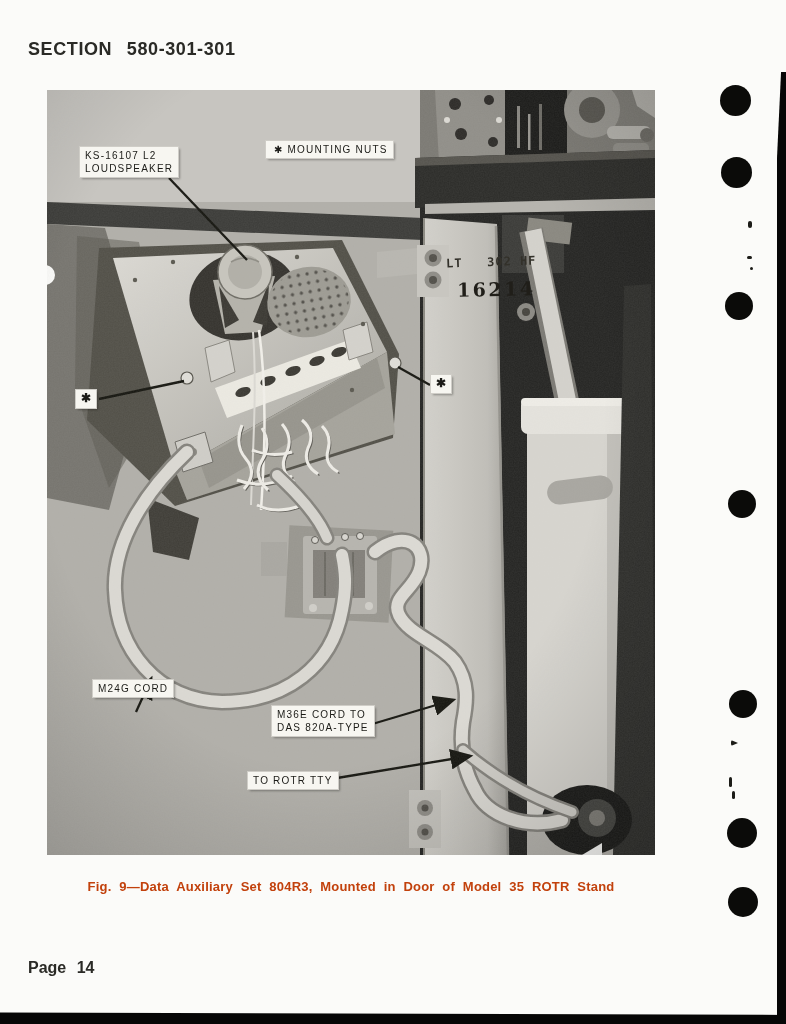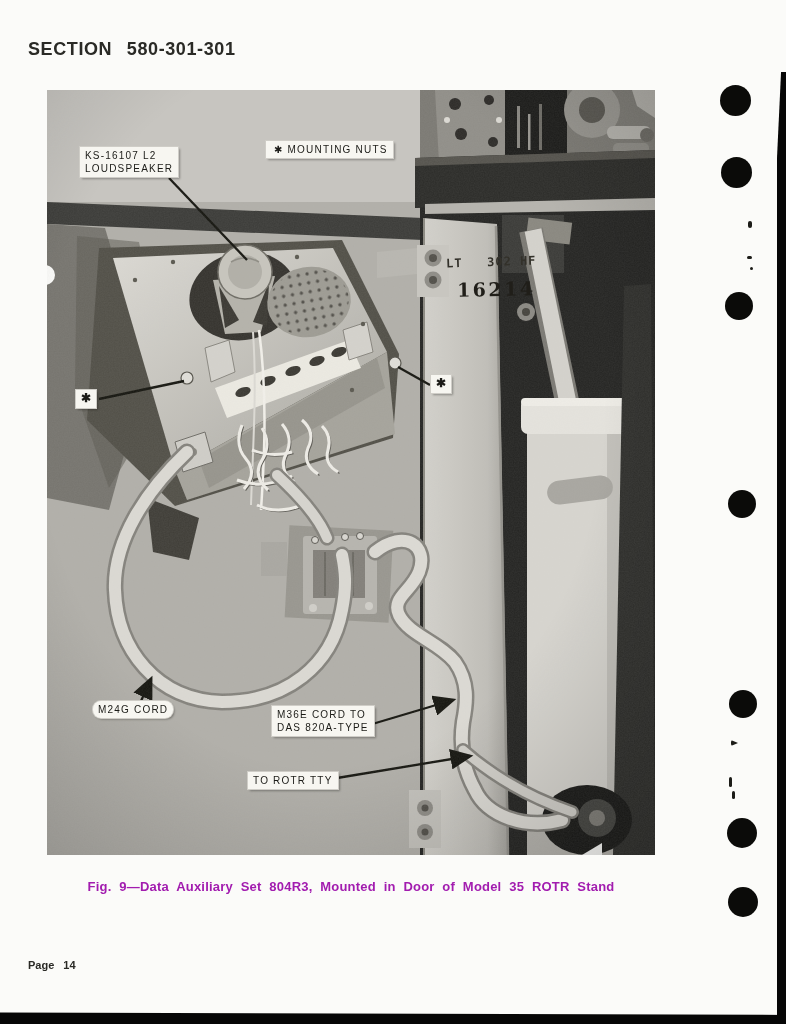--- a/index.html
+++ b/index.html
@@ -2,39 +2,39 @@
 <html><head>
 <meta charset="utf-8">
 <style>
   html,body{margin:0;padding:0;width:786px;height:1024px;overflow:hidden;
     background:#fbfbf9;font-family:"Liberation Sans",sans-serif;}
   .page{position:absolute;inset:0;background:#fbfbf9;}
 
   .section-header{position:absolute;left:28px;top:39px;font-size:18px;font-weight:bold;
     color:#2a2a26;letter-spacing:.6px;word-spacing:9px;}
   .figure-caption{position:absolute;left:47px;top:879px;width:608px;text-align:center;
-    font-size:13px;font-weight:bold;color:#a21caf;letter-spacing:.2px;word-spacing:4px;}
-  .page-number{position:absolute;left:28px;top:959px;font-size:11px;font-weight:bold;
+    font-size:13px;font-weight:bold;color:#c2410c;letter-spacing:.2px;word-spacing:4px;}
+  .page-number{position:absolute;left:28px;top:959px;font-size:16px;font-weight:bold;
     color:#2a2a26;word-spacing:6px;}
 
   
   .photo{position:absolute;left:47px;top:90px;width:608px;height:765px;
     background:#b2b0ab;overflow:hidden;}
   .photo svg{position:absolute;inset:0;display:block;}
 
   
   .photo-label{position:absolute;z-index:3;background:#f7f6f1;color:#1b1b17;
     font-size:10px;line-height:1.3;letter-spacing:1.2px;padding:2px 5px;
     box-shadow:0 0 0 1px #cfcdc7, 1.5px 1.5px 2px rgba(20,20,18,.35);white-space:nowrap;}
   .photo-label.ast{font-size:12px;font-weight:bold;padding:1px 5px;letter-spacing:0;}
   .lbl-ks{left:33px;top:57px;}
   .lbl-mount{left:219px;top:51px;padding-left:8px;}
   .lbl-ast1{left:29px;top:300px;}
   .lbl-ast2{left:384px;top:285px;}
-  .lbl-m24g{left:46px;top:611px;border-radius:8px;}
+  .lbl-m24g{left:46px;top:590px;}
   .lbl-m36e{left:225px;top:616px;}
   .lbl-rotr{left:201px;top:682px;}
 
   
   .stamp{position:absolute;z-index:3;color:#33312a;white-space:pre;}
   .stamp-1{left:399px;top:165px;font-family:"DejaVu Sans Mono",monospace;
     font-size:12px;font-weight:bold;letter-spacing:1px;transform:rotate(-2deg);}
   .stamp-2{left:410px;top:188px;font-family:"DejaVu Serif",serif;
     font-size:19px;font-weight:bold;letter-spacing:2.5px;color:#201e19;transform:rotate(-1deg);}
 

